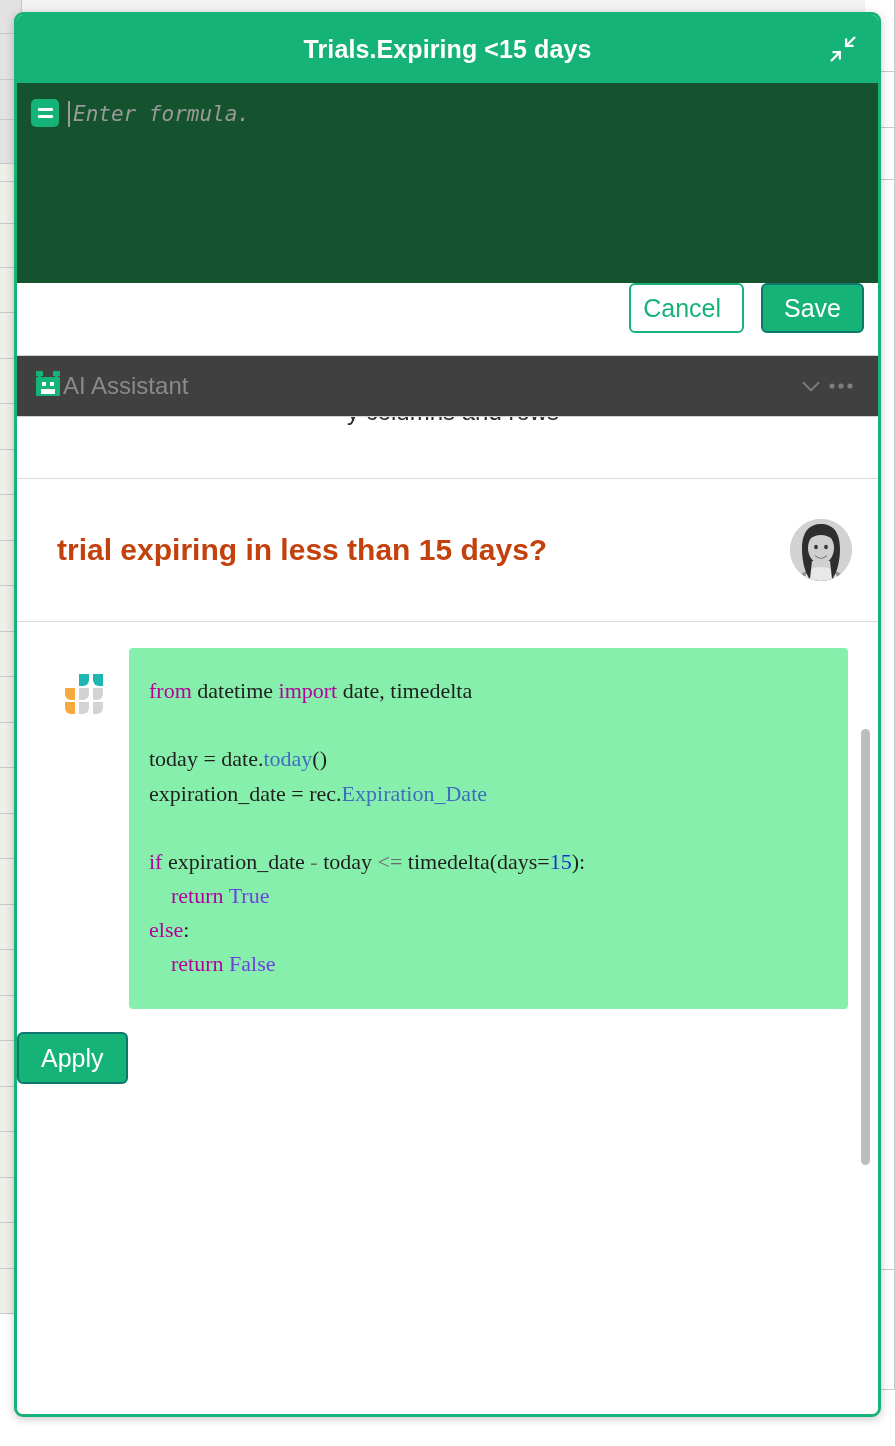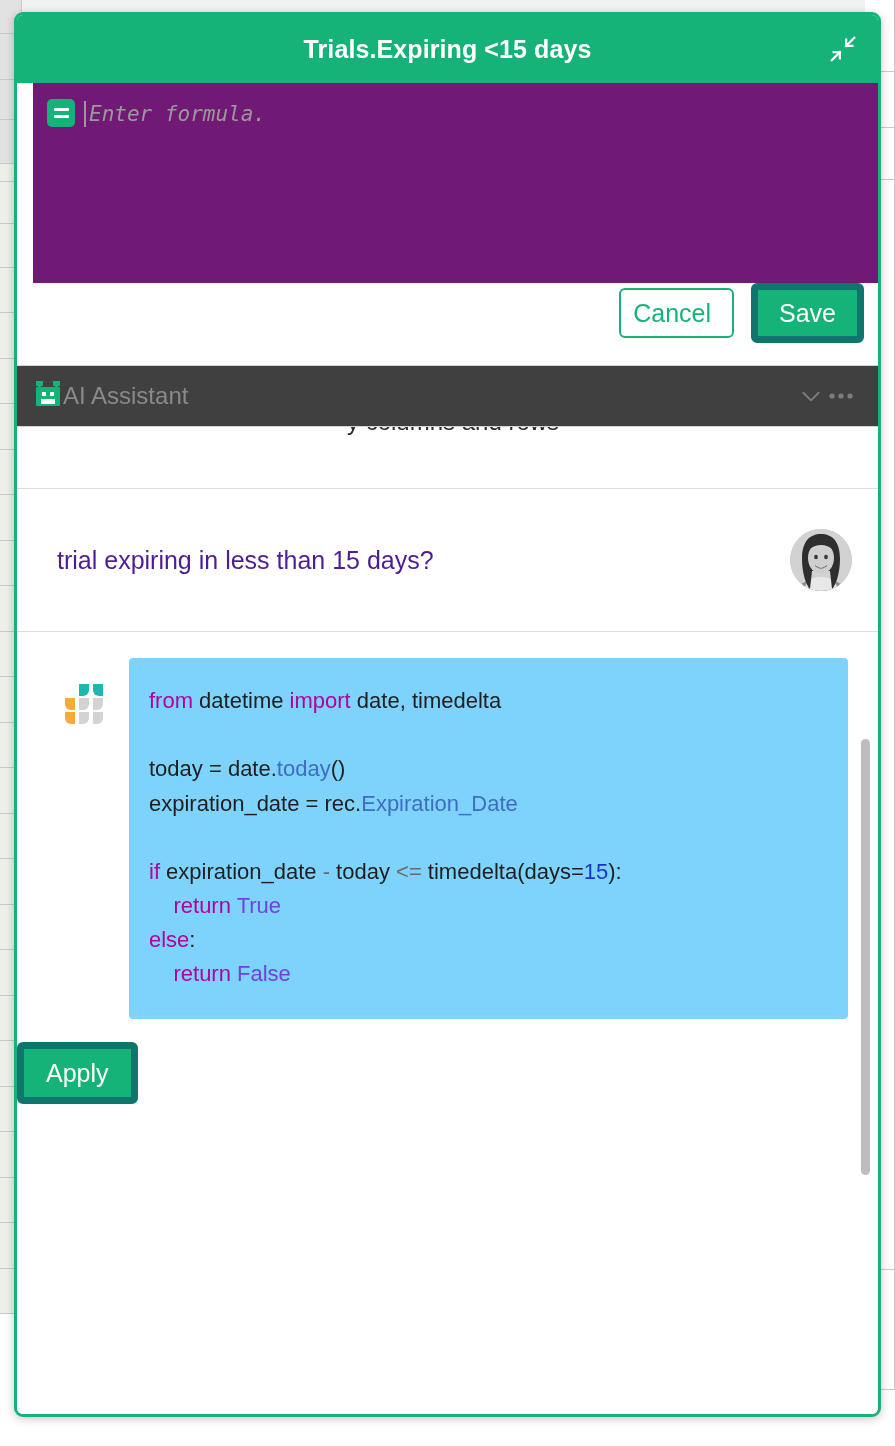--- a/index.html
+++ b/index.html
@@ -94,24 +94,23 @@
     height: 34px;
     cursor: pointer;
     display: flex;
     align-items: center;
     justify-content: center;
   }
 
   
   #formula-area {
     flex: 0 0 auto;
-    background: #701a75;
+    background: #14532d;
     padding: 14px 16px 0 14px;
     position: relative;
-    margin-left: 16px;
   }
   #formula-row {
     display: flex;
     align-items: flex-start;
     gap: 9px;
     height: 36px;
   }
   #eq-icon {
     width: 28px;
     height: 28px;
@@ -175,21 +174,21 @@
     white-space: nowrap;
   }
   .btn-outline {
     background: #ffffff;
     border: 2px solid #16b378;
     color: #16b378;
     padding-left: 12px;
   }
   .btn-filled {
     background: #16b378;
-    border: 7px solid #0f766e;
+    border: 2px solid #0f766e;
     color: #ffffff;
   }
 
   
   #ai-header {
     flex: 0 0 auto;
     height: 60px;
     background: #404040;
     border-top: 1px solid #d3d3d3;
     border-bottom: 1px solid #d3d3d3;
@@ -236,23 +235,24 @@
     white-space: nowrap;
   }
   #msg-user {
     height: 143px;
     display: flex;
     align-items: center;
     gap: 14px;
   }
   #user-text {
     flex: 1 1 auto;
-    font-size: 25px;
-    color: #4c1d95;
+    font-size: 30px;
+    color: #c2410c;
     padding-left: 14px;
+    font-weight: bold;
   }
   #avatar {
     flex: 0 0 62px;
     width: 62px;
     height: 62px;
     border-radius: 50%;
     overflow: hidden;
     background: #c8c8c8;
     position: relative;
   }
@@ -264,25 +264,25 @@
     gap: 22px;
     align-items: flex-start;
   }
   #grist-logo {
     flex: 0 0 44px;
     margin-top: 22px;
     margin-left: 20px;
   }
   #code-block {
     flex: 1 1 auto;
-    background: #7dd3fc;
+    background: #86efac;
     border-radius: 4px;
     padding: 26px 24px 28px 20px;
     margin-right: 4px;
-    font-family: Liberation Sans, sans-serif;
+    font-family: Liberation Serif, serif;
     font-size: 22px;
     line-height: 1.55;
     color: #1f1f1f;
     white-space: pre;
     overflow: hidden;
   }
   .kw   { color: #b3009e; }
   .fn   { color: #3e6ec0; }
   .attr { color: #3e6ec0; }
   .num  { color: #1a32c8; }

